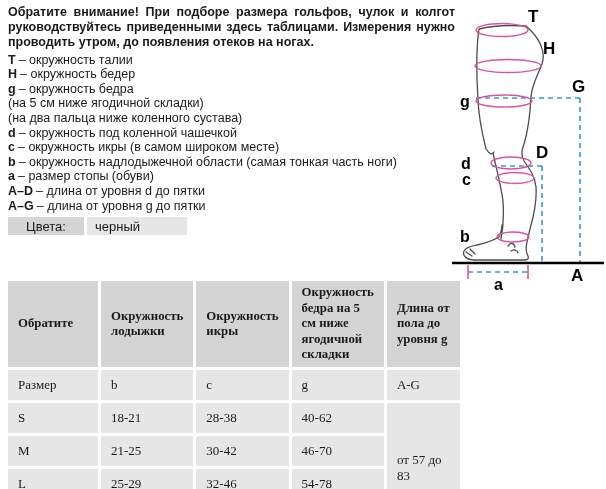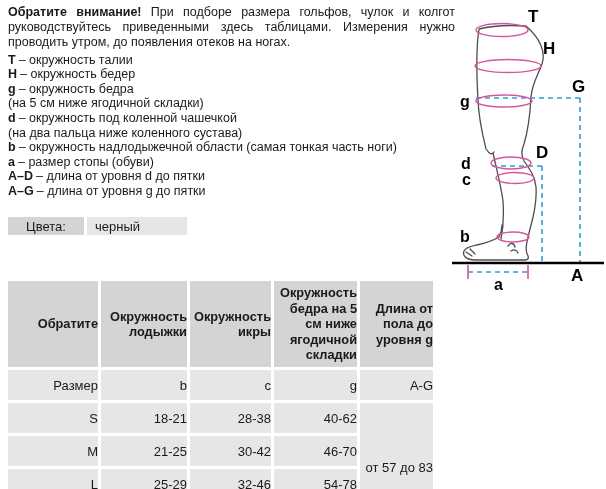--- a/index.html
+++ b/index.html
@@ -1,33 +1,33 @@
 <!DOCTYPE html>
 <html style="--header_bg: #d4d4d4; --cell_bg: #e6e6e6; --pink: #d9549b; --blue: #2f9ad6; --outline: #4d4d4d;"><head>
 <meta charset="utf-8">
 <style>
   html,body{margin:0;padding:0;background:#fff;}
   .page{position:relative;width:606px;height:489px;background:#fff;overflow:hidden;
         font-family:"Liberation Sans",sans-serif;color:#1a1a1a;}
 
   
   .textblock{position:absolute;left:8px;top:5px;width:447px;}
-  .notice{margin:0;font-size:12.5px;line-height:15.2px;text-align:justify;}
+  .notice{margin:0;font-size:12.5px;line-height:15.2px;text-align:justify;font-weight:bold;}
   .defs{margin:2px 0 0;padding:0;list-style:none;font-size:12.5px;line-height:14.6px;}
   .defs b:not(:empty){margin-right:3px;}
 
   
   .attrs{position:absolute;left:5px;top:214px;border-collapse:separate;border-spacing:3px;}
   .attrs td{height:18px;font-size:13px;padding:0 8px;vertical-align:middle;}
   .attrs .lbl{background:var(--header_bg,#d4d4d4);min-width:60px;text-align:center;}
   .attrs .val{background:var(--cell_bg,#e6e6e6);min-width:84px;text-align:left;}
 
   
   .sizes{position:absolute;left:5px;top:278px;border-collapse:separate;border-spacing:3px;table-layout:fixed;}
-  .sizes th,.sizes td{text-align:right;vertical-align:middle;font-size:13px;padding:0 0;overflow:hidden;}
+  .sizes th,.sizes td{text-align:left;vertical-align:middle;font-size:13px;padding:0 10px;overflow:hidden;font-family:Liberation Serif, serif;}
   .sizes th{background:var(--header_bg,#d4d4d4);font-weight:bold;height:86px;line-height:15.5px;font-size:12.8px;}
   .sizes td{background:var(--cell_bg,#e6e6e6);height:30px;}
 
   
   .diagram{position:absolute;left:446px;top:0;width:160px;height:292px;}
   .leg{stroke:var(--outline,#4d4d4d);stroke-width:1.3;fill:none;stroke-linecap:round;}
   .girth{stroke:var(--pink,#d9549b);stroke-width:1.4;fill:none;}
   .meas{stroke:var(--blue,#2f9ad6);stroke-width:1.6;fill:none;stroke-dasharray:5 4;}
   .tick{stroke:var(--pink,#d9549b);stroke-width:1.6;fill:none;}
   .floor{stroke:#000;stroke-width:2.6;fill:none;}
@@ -39,22 +39,23 @@
 
 <div class="page">
 
   <div class="textblock">
     <p class="notice"><b>Обратите внимание!</b> <span>При подборе размера гольфов, чулок и колгот руководствуйтесь приведенными здесь таблицами. Измерения нужно проводить утром, до появления отеков на ногах.</span></p>
     <ul class="defs">
       <li><b>T</b><span>– окружность талии</span></li>
       <li><b>H</b><span>– окружность бедер</span></li>
       <li><b>g</b><span>– окружность бедра</span></li>
       <li><b></b><span>(на 5 см ниже ягодичной складки)</span></li>
+      <li><b></b><span>(на два пальца ниже коленного сустава)</span></li>
       <li><b>d</b><span>– окружность под коленной чашечкой</span></li>
-      <li><b></b><span>(на два пальца ниже коленного сустава)</span></li>
+      <li><b>c</b><span>– окружность икры (в самом широком месте)</span></li>
       <li><b>b</b><span>– окружность надлодыжечной области (самая тонкая часть ноги)</span></li>
       <li><b>a</b><span>– размер стопы (обуви)</span></li>
       <li><b>A–D</b><span>– длина от уровня d до пятки</span></li>
       <li><b>A–G</b><span>– длина от уровня g до пятки</span></li>
     </ul>
   </div>
 
   <table class="attrs">
     <tbody>
         <tr>

